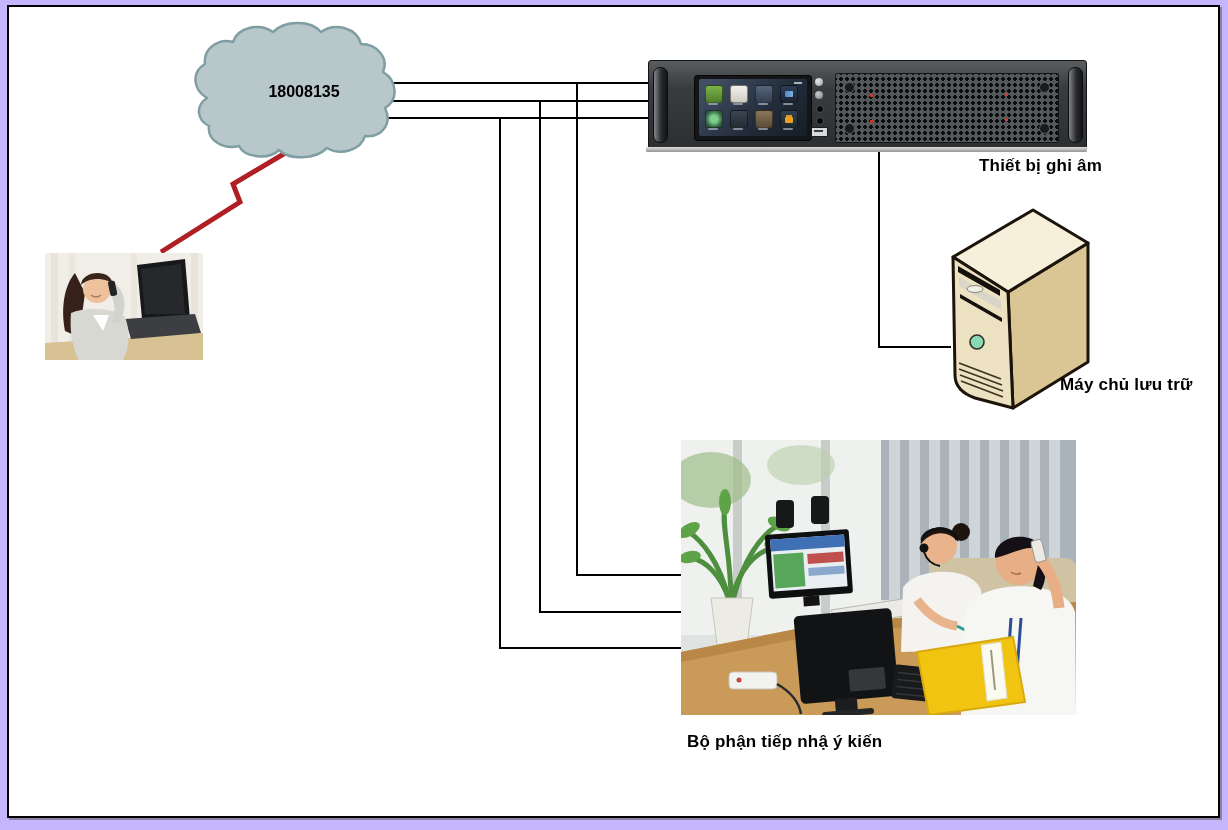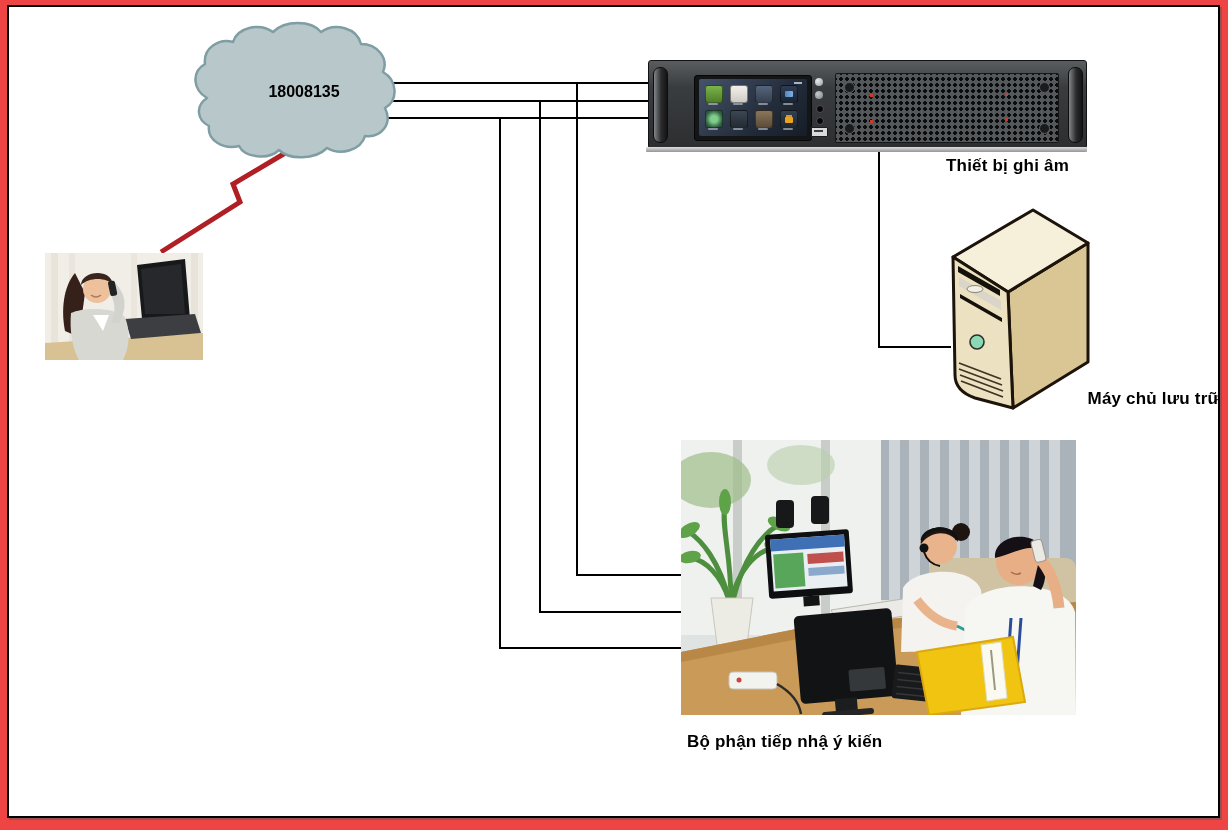--- a/index.html
+++ b/index.html
@@ -1,17 +1,17 @@
 <!DOCTYPE html>
 <html><head>
 <meta charset="utf-8">
 <style>
   html,body{margin:0;padding:0;background:#ffffff;}
   .stage{
-    position:relative;width:1228px;height:830px;background:#ef4444;
+    position:relative;width:1228px;height:830px;background:#c4b5fd;
     font-family:"Liberation Sans",sans-serif;overflow:hidden;
   }
   .frame{
     position:absolute;left:7px;top:5px;width:1209px;height:809px;
     border:2px solid #000;box-shadow:2px 2px 0 rgba(90,90,90,.55);
     background:#fff;
   }
   svg{display:block;}
   .wires{position:absolute;left:0;top:0;pointer-events:none;}
   .label{
@@ -168,41 +168,41 @@
       <div class="screw" style="left:203px;top:8px;"></div>
       <div class="screw" style="left:8px;top:49px;"></div>
       <div class="screw" style="left:203px;top:49px;"></div>
       <div class="red-dot" style="left:34px;top:20px;"></div>
       <div class="red-dot" style="left:34px;top:46px;"></div>
       <div class="red-dot" style="left:169px;top:19px;"></div>
       <div class="red-dot" style="left:169px;top:44px;"></div>
     </div>
   </div>
   <div class="device-base"></div>
-  <div class="label" style="left:946px;top:156px;">Thiết bị ghi âm</div>
+  <div class="label" style="left:979px;top:156px;">Thiết bị ghi âm</div>
 
   <svg class="wires" style="left:945px;top:205px;" width="150" height="210" viewBox="0 0 150 210">
     <g stroke="#1c130a" stroke-width="3" stroke-linejoin="round">
       <polygon points="63,87 143,38 143,157 68,203" fill="#d9c694"></polygon>
       <polygon points="8,52 88,5 143,38 63,87" fill="#f6f0da"></polygon>
       <path d="M8,52 L63,87 L68,203 L30,193 Q10,186 10,170 Z" fill="#ece1c0"></path>
     </g>
     <polygon points="13,61 55,85 55,91 13,67" fill="#14100a"></polygon>
     <polygon points="14,72 56,96 56,105 14,81" fill="#d9d5c9" stroke="#44false"></polygon>
     <ellipse cx="30" cy="84" rx="8" ry="3.5" fill="#f2efe6" stroke="#8b8575" stroke-width="1"></ellipse>
     <polygon points="15,89 57,113 57,117 15,93" fill="#14100a"></polygon>
     <circle cx="32" cy="137" r="7" fill="#8ad9b2" stroke="#2d2d2d" stroke-width="1.6"></circle>
     <g stroke="#3f3323" stroke-width="1.8">
       <line x1="14" y1="158" x2="56" y2="174"></line>
       <line x1="14" y1="164" x2="57" y2="180"></line>
       <line x1="15" y1="170" x2="58" y2="186"></line>
       <line x1="16" y1="176" x2="58" y2="192"></line>
     </g>
   </svg>
-  <div class="label" style="left:1060px;top:389px;width:160px;text-align:right;">Máy chủ lưu trữ</div>
+  <div class="label" style="left:1060px;top:375px;width:160px;text-align:left;">Máy chủ lưu trữ</div>
 
   <div class="photo" style="left:681px;top:440px;width:395px;height:275px;">
     <svg width="395" height="275" viewBox="0 0 395 275">
       <rect width="395" height="275" fill="#dfe3e2"></rect>
       <rect x="0" y="0" width="200" height="195" fill="#eef1ee"></rect>
       <rect x="52" y="0" width="9" height="195" fill="#c9cdc9"></rect>
       <rect x="140" y="0" width="9" height="195" fill="#c9cdc9"></rect>
       <ellipse cx="30" cy="40" rx="40" ry="28" fill="#9ebd8a" opacity=".7"></ellipse>
       <ellipse cx="120" cy="25" rx="34" ry="20" fill="#b9ceab" opacity=".6"></ellipse>
       <g>

